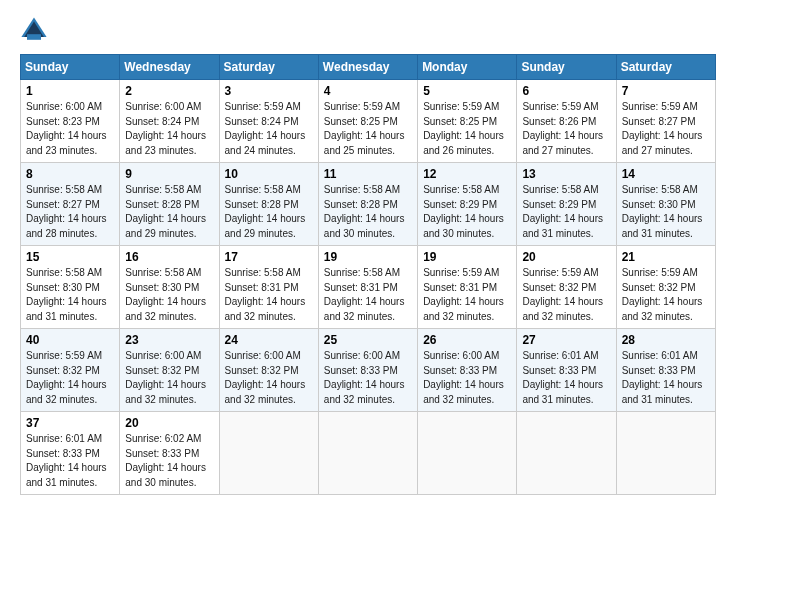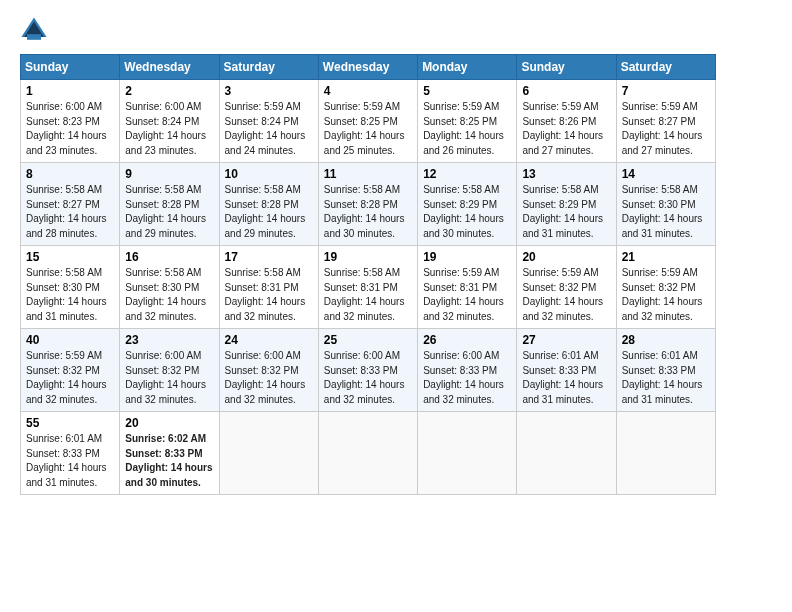--- a/index.html
+++ b/index.html
@@ -329,29 +329,29 @@
           <td>
             <span class="day-num">28</span>
             <div class="day-info" style="white-space: pre-line;">Sunrise: 6:01 AM
 Sunset: 8:33 PM
 Daylight: 14 hours
 and 31 minutes.</div>
           </td>
         </tr>
         <tr>
           <td>
-            <span class="day-num">55</span>
+            <span class="day-num">37</span>
             <div class="day-info" style="white-space: pre-line;">Sunrise: 6:01 AM
 Sunset: 8:33 PM
 Daylight: 14 hours
 and 31 minutes.</div>
           </td>
           <td>
             <span class="day-num">20</span>
-            <div class="day-info" style="white-space: pre-line; font-weight: bold;">Sunrise: 6:02 AM
+            <div class="day-info" style="white-space: pre-line;">Sunrise: 6:02 AM
 Sunset: 8:33 PM
 Daylight: 14 hours
 and 30 minutes.</div>
           </td>
           <td class="empty-cell"></td>
           <td class="empty-cell"></td>
           <td class="empty-cell"></td>
           <td class="empty-cell"></td>
           <td class="empty-cell"></td>
         </tr>

